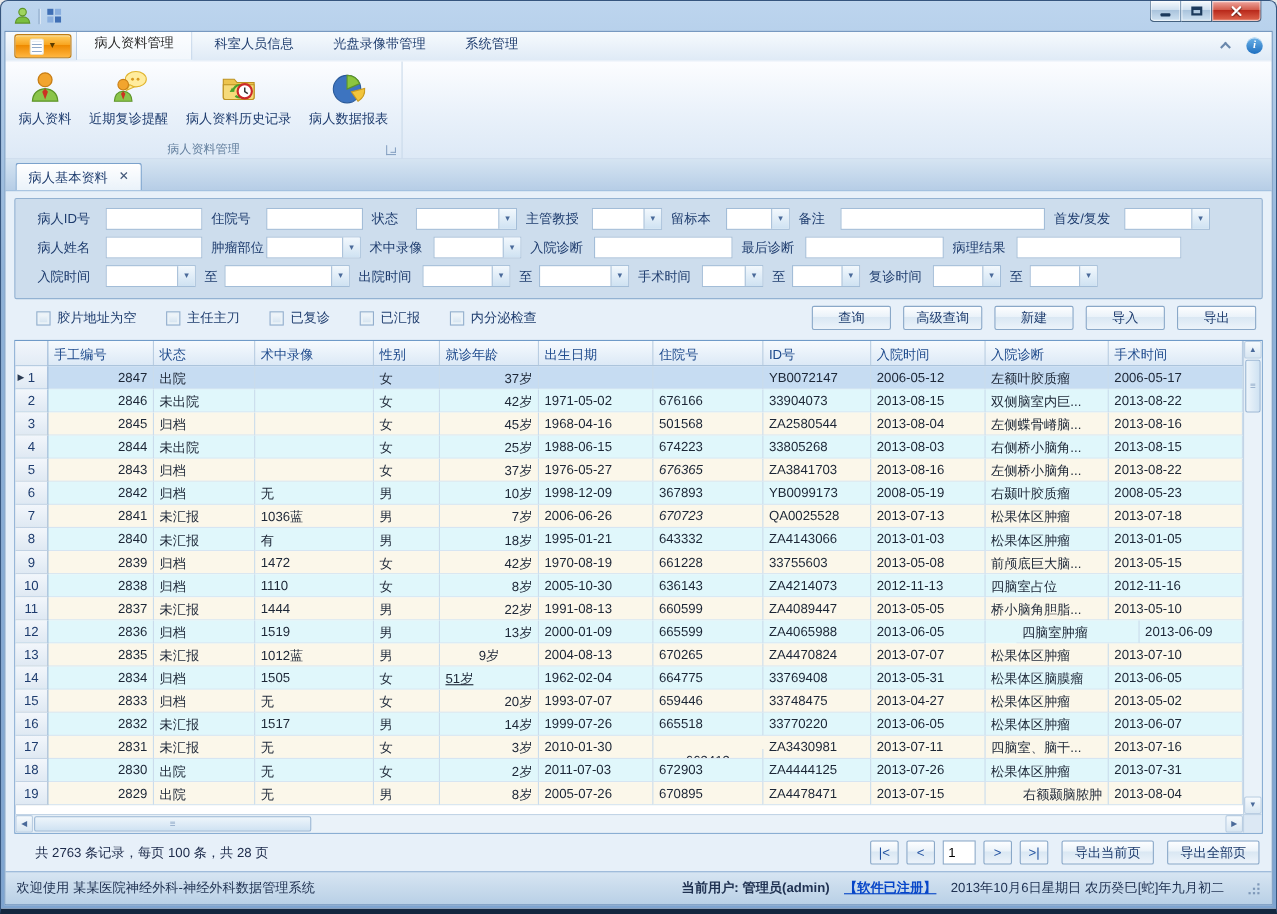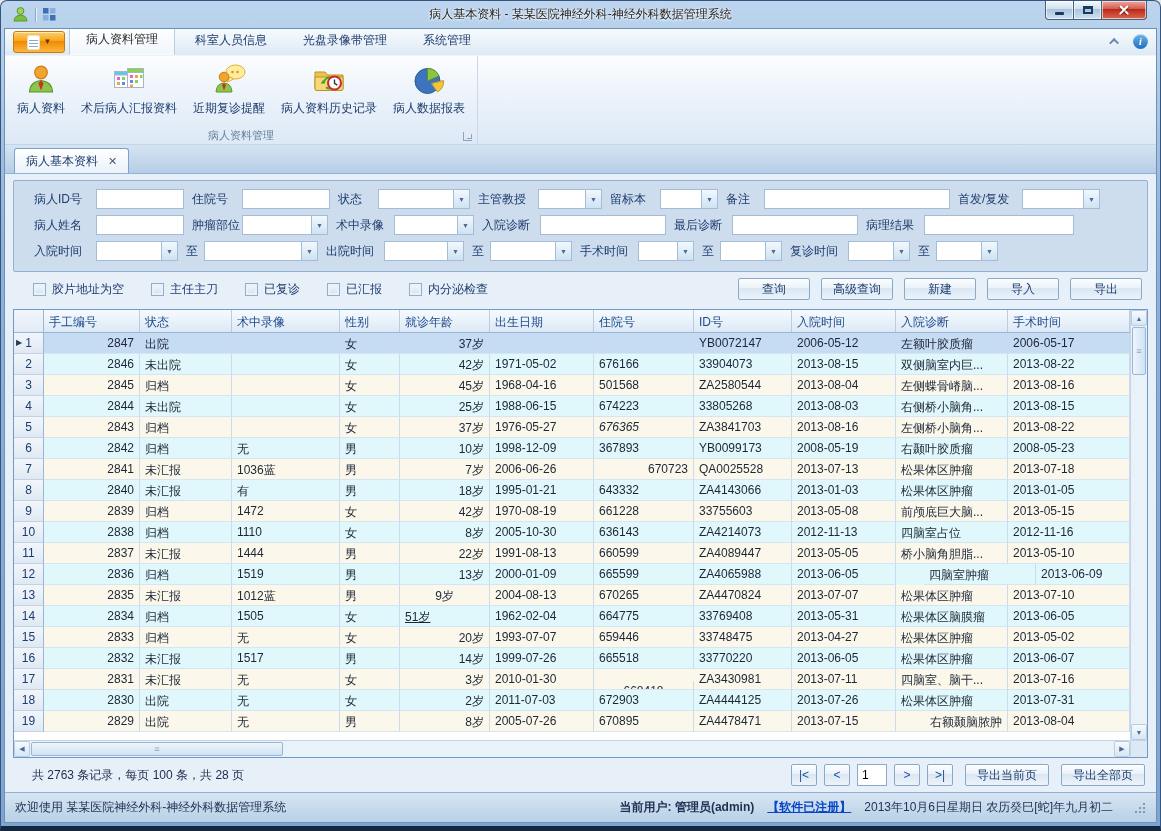--- a/index.html
+++ b/index.html
@@ -127,21 +127,20 @@
           <path d="M2 15 Q2.3 9.5 8.5 9.2 Q14.7 9.5 15 15 Z" fill="#7bbf3f" stroke="#5d9428"></path>
         </svg>
       <span class="sep"></span>
       <svg width="15" height="15" viewBox="0 0 15 15">
           <rect x="1" y="1" width="5.5" height="5.5" fill="#3f6fb5"></rect>
           <rect x="8" y="1" width="5.5" height="5.5" fill="#89aede"></rect>
           <rect x="1" y="8" width="5.5" height="5.5" fill="#89aede"></rect>
           <rect x="8" y="8" width="5.5" height="5.5" fill="#3f6fb5"></rect>
         </svg>
     </div>
-    <div class="title">病人基本资料 - 某某医院神经外科-神经外科数据管理系统</div>
     <div class="winbtns">
       <div class="wbtn min">
           <span class="glyph-min"></span>
         </div>
       <div class="wbtn max">
           <span class="glyph-max"></span>
         </div>
       <div class="wbtn close">
           <span class="glyph-x"></span>
         </div>
@@ -170,39 +169,20 @@
     <div class="ribbon-body">
       <div class="ribbon-group">
         <div class="rbtns">
             <div class="rbtn">
               <svg width="34" height="34" viewBox="0 0 34 34">
                 <circle cx="17" cy="9.5" r="6.3" fill="#f2a52e" stroke="#c87f17" stroke-width="1.2"></circle>
                 <path d="M5.5 29 Q6 18.5 17 17.5 Q28 18.5 28.5 29 Z" fill="#8bc54a" stroke="#5d9428" stroke-width="1.2"></path>
                 <path d="M17 17.5 l-2.6 2.8 2.6 7.2 2.6 -7.2 Z" fill="#cc3322"></path>
               </svg>
               <span>病人资料</span>
-            </div>
-            <div class="rbtn">
-              <svg width="34" height="34" viewBox="0 0 34 34">
-                <rect x="2.5" y="8.5" width="14" height="16" fill="#fff" stroke="#a8b4c8"></rect>
-                <rect x="2.5" y="8.5" width="14" height="3.5" fill="#5bc8f0" stroke="#a8b4c8"></rect>
-                <rect x="5" y="14" width="3" height="3" fill="#f05bd0"></rect>
-                <rect x="10" y="14" width="3" height="3" fill="#8ad34a"></rect>
-                <rect x="5" y="19" width="3" height="3" fill="#f0a23c"></rect>
-                <rect x="10" y="19" width="3" height="3" fill="#5b8af0"></rect>
-                <rect x="15.5" y="5.5" width="16" height="19" fill="#fff" stroke="#a8b4c8"></rect>
-                <rect x="15.5" y="5.5" width="16" height="4" fill="#8ad34a" stroke="#a8b4c8"></rect>
-                <rect x="18" y="12" width="3" height="3" fill="#f05bd0"></rect>
-                <rect x="23" y="12" width="3" height="3" fill="#f0a23c"></rect>
-                <rect x="28" y="12" width="2.5" height="3" fill="#8ad34a"></rect>
-                <rect x="18" y="17" width="3" height="3" fill="#5b8af0"></rect>
-                <rect x="23" y="17" width="3" height="3" fill="#8ad34a"></rect>
-                <rect x="18" y="21.5" width="3" height="2.5" fill="#f0a23c"></rect>
-              </svg>
-              <span>术后病人汇报资料</span>
             </div>
             <div class="rbtn">
               <svg width="34" height="34" viewBox="0 0 34 34">
                 <ellipse cx="23.5" cy="9" rx="9.5" ry="7" fill="#ffec9e" stroke="#e0b42e"></ellipse>
                 <path d="M18 14 l-3 5 7 -3 Z" fill="#ffec9e" stroke="#e0b42e"></path>
                 <circle cx="20.5" cy="9" r="1.3" fill="#d89a20"></circle>
                 <circle cx="25.5" cy="9" r="1.3" fill="#d89a20"></circle>
                 <circle cx="12" cy="14" r="4.8" fill="#f2a52e" stroke="#c87f17"></circle>
                 <path d="M4 29 Q4.5 20.5 12 20 Q19.5 20.5 20 29 Z" fill="#8bc54a" stroke="#5d9428"></path>
                 <path d="M12 20 l-2 2.2 2 5.4 2 -5.4 Z" fill="#cc3322"></path>
@@ -469,21 +449,21 @@
             <div class="trow cream">
               <div class="mk">
                 <span>7</span>
               </div>
               <div class="tcell" style="width: 96px; flex: 0 0 auto; text-align: right;">2841</div>
               <div class="tcell" style="width: 92px; flex: 0 0 auto; text-align: left;">未汇报</div>
               <div class="tcell" style="width: 108px; flex: 0 0 auto; text-align: left;">1036蓝</div>
               <div class="tcell" style="width: 60px; flex: 0 0 auto; text-align: left;">男</div>
               <div class="tcell" style="width: 90px; flex: 0 0 auto; text-align: right;">7岁</div>
               <div class="tcell" style="width: 104px; flex: 0 0 auto; text-align: left;">2006-06-26</div>
-              <div class="tcell" style="width: 100px; flex: 0 0 auto; text-align: right;">670723</div>
+              <div class="tcell" style="width: 100px; flex: 0 0 auto; text-align: left; font-style: italic;">670723</div>
               <div class="tcell" style="width: 98px; flex: 0 0 auto; text-align: left;">QA0025528</div>
               <div class="tcell" style="width: 104px; flex: 0 0 auto; text-align: left;">2013-07-13</div>
               <div class="tcell" style="width: 112px; flex: 0 0 auto; text-align: left;">松果体区肿瘤</div>
               <div class="tcell" style="flex: 1 1 auto; text-align: left;">2013-07-18</div>
             </div>
             <div class="trow cyan">
               <div class="mk">
                 <span>8</span>
               </div>
               <div class="tcell" style="width: 96px; flex: 0 0 auto; text-align: right;">2840</div>

